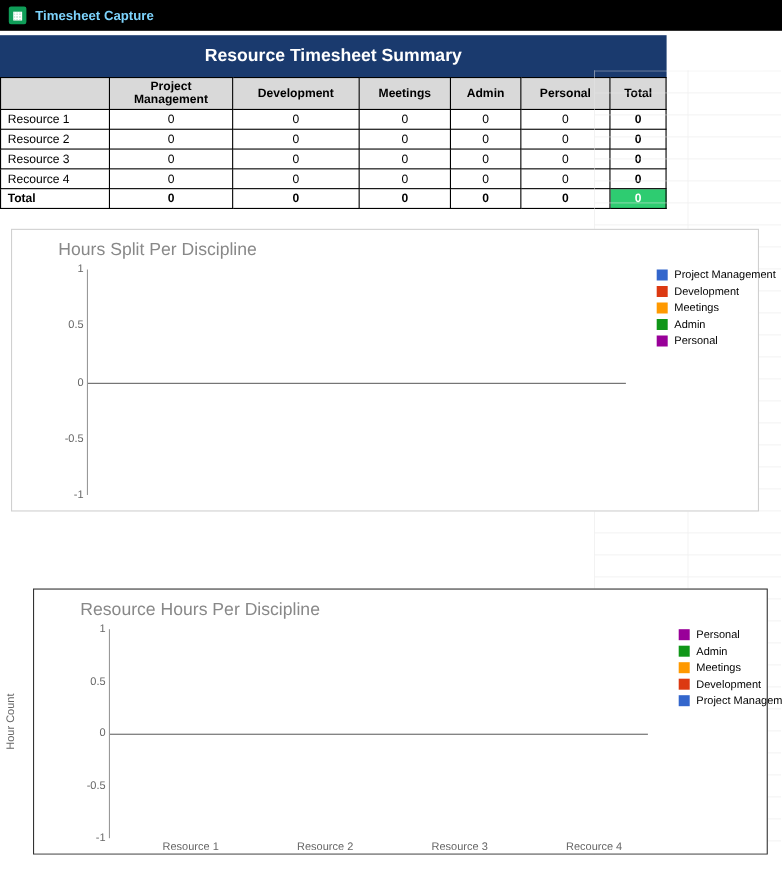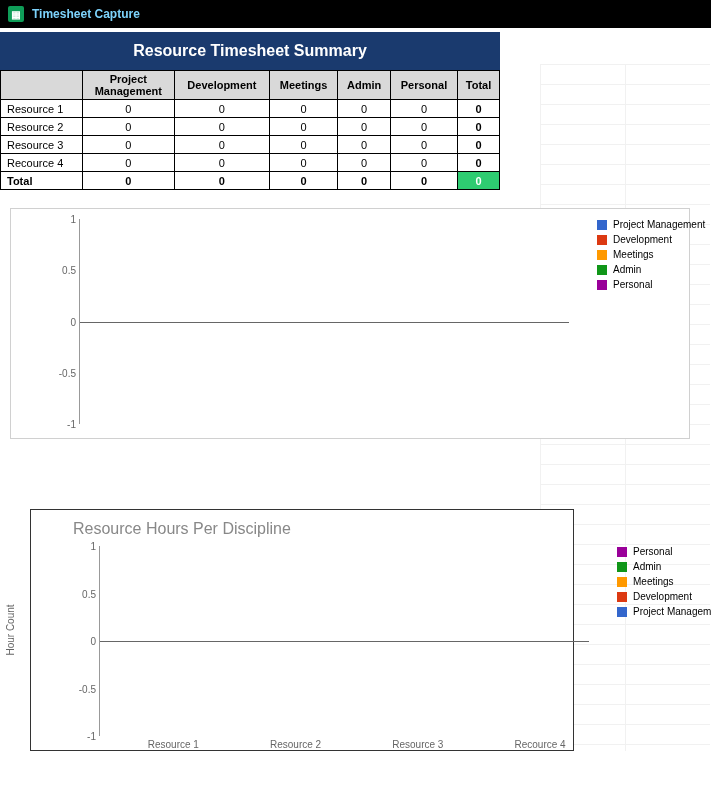--- a/index.html
+++ b/index.html
@@ -1,50 +1,50 @@
 <!DOCTYPE html>
 <html><head>
 <meta charset="utf-8">
 <style>
   * { box-sizing: border-box; margin: 0; padding: 0; }
   body { font-family: Arial, Helvetica, sans-serif; background: #fff; width: 711px; }
   
   .topbar { background: #000; height: 28px; display: flex; align-items: center; padding: 0 8px; }
   .topbar .icon { width: 16px; height: 16px; background: #0f9d58; display: flex; align-items: center; justify-content: center; color: #fff; font-size: 10px; font-weight: bold; margin-right: 8px; border-radius: 2px; }
   .topbar .title { color: #7dd3fc; font-size: 12px; font-weight: bold; }
-  .main-col { width: 500px; }
+  .main-col { width: 606px; }
   
   .page-title-row { background: #1a3a6e; color: #fff; text-align: center; font-weight: bold; font-size: 16px; padding: 10px 0; margin-top: 4px; }
   
   .tsheet { border-collapse: collapse; width: 100%; font-size: 11px; }
   .tsheet th, .tsheet td { border: 1px solid #000; padding: 2px 4px; text-align: center; height: 18px; }
   .tsheet thead th { background: #d9d9d9; font-weight: bold; }
   .tsheet thead th:first-child { background: #d9d9d9; }
   .tsheet tbody td:first-child, .tsheet thead th:first-child { text-align: left; padding-left: 6px; }
   .tsheet .total-col { font-weight: bold; }
   .tsheet .total-row td { font-weight: bold; background: #fff; }
   .tsheet .total-row td.grand { background: #2ecc71; color: #fff; }
   .tsheet thead th.pm { line-height: 1.1; }
   
   .sheet-grid { position: relative; }
   .sheet-right { position: absolute; top: 32px; left: 540px; width: 170px; height: 760px; background-image: linear-gradient(#e5e5e5 1px, transparent 1px), linear-gradient(90deg, #e5e5e5 1px, transparent 1px); background-size: 85px 20px; opacity: 0.5; }
   
   .chart-wrap { margin-top: 18px; width: 680px; margin-left: 10px; }
   .chart-box { border: 1px solid #d0d0d0; padding: 10px 12px 14px 12px; background: #fff; position: relative; }
-  .chart-box.second { margin-top: 70px; border: 1.5px solid #333; width: 544px; margin-left: 20px; }
+  .chart-box.second { margin-top: 70px; border: 1.5px solid #333; width: 668px; margin-left: 20px; }
   .chart-title { color: #888; font-size: 16px; font-weight: normal; margin-bottom: 8px; margin-left: 30px; }
   .chart-body { display: flex; }
   .plot-area { position: relative; width: 490px; height: 205px; border-left: 1px solid #999; }
   .plot-area .axis-zero { position: absolute; top: 50%; left: 0; right: 0; border-top: 1px solid #666; }
   .ytick { position: absolute; left: -30px; width: 26px; text-align: right; font-size: 10px; color: #666; transform: translateY(-50%); }
   .ylabel { position: absolute; left: -46px; top: 50%; transform: translateY(-50%) rotate(-90deg); font-size: 10px; color: #666; white-space: nowrap; transform-origin: center; }
   .xtick { position: absolute; bottom: -14px; font-size: 10px; color: #666; transform: translateX(-50%); white-space: nowrap; }
   
   .legend { margin-left: 28px; font-size: 10px; }
-  .legend-item { display: flex; align-items: center; margin-bottom: 4px; white-space: nowrap; }
+  .legend-item { display: flex; margin-bottom: 4px; white-space: nowrap; }
   .legend-sw { width: 10px; height: 10px; margin-right: 6px; }
   
   .plot-outer { display: flex; align-items: center; }
   .plot-pad { width: 56px; }
 </style>
 </head>
 <body>
 
 <div class="topbar">
   <div class="icon">▦</div>
@@ -114,20 +114,21 @@
           <td>0</td>
           <td>0</td>
           <td class="grand">0</td>
         </tr>
       </tbody>
     </table>
   </div>
 
   <div class="chart-wrap">
     <div class="chart-box">
+      <div class="chart-title">Hours Split Per Discipline</div>
       <div class="chart-body">
         <div class="plot-outer">
           <div class="plot-pad">
             
           </div>
           <div class="plot-area">
             <div class="axis-zero"></div>
             <span class="ytick" style="top:0%">1</span>
             <span class="ytick" style="top:25%">0.5</span>
             <span class="ytick" style="top:50%">0</span>

